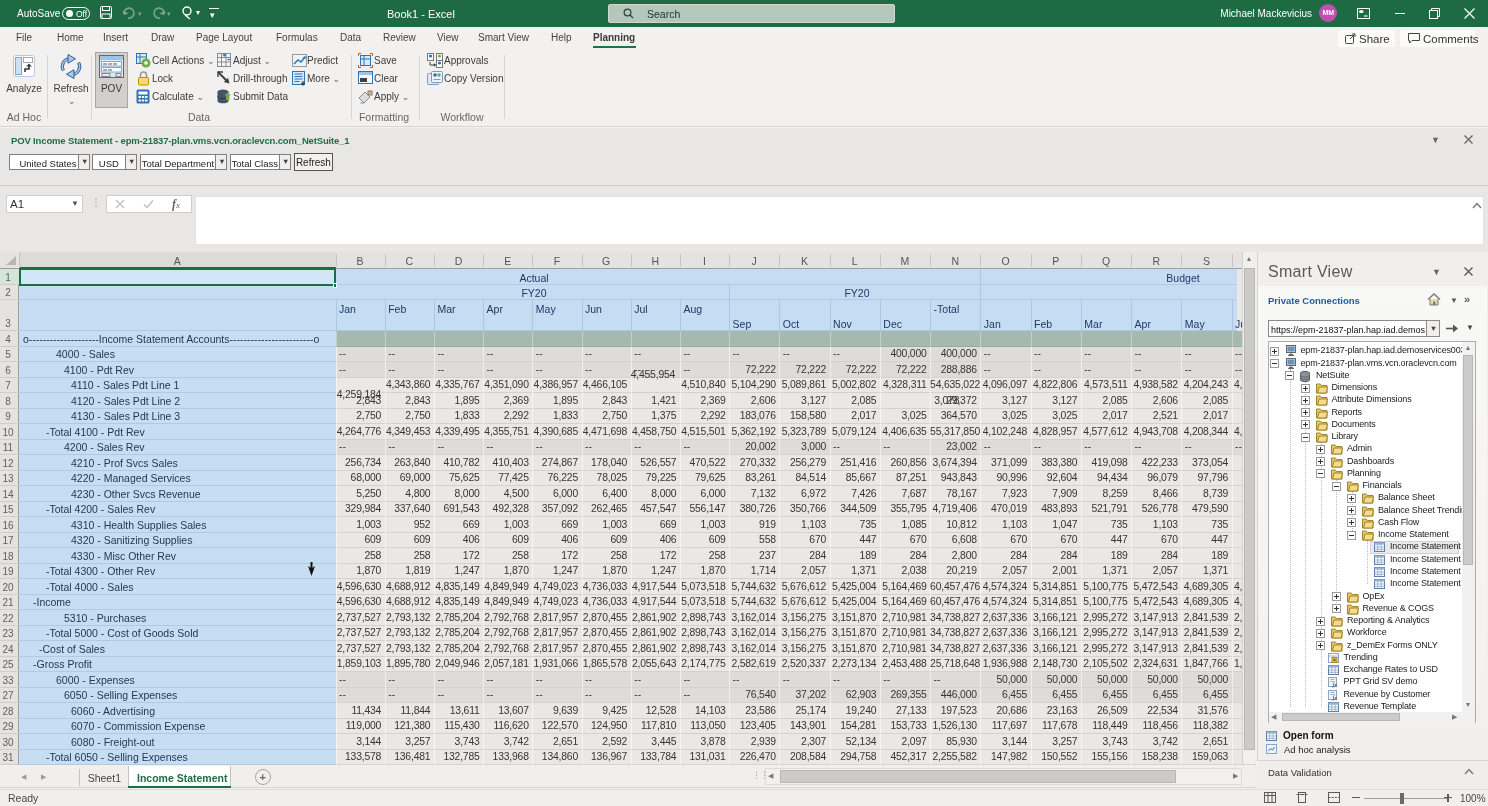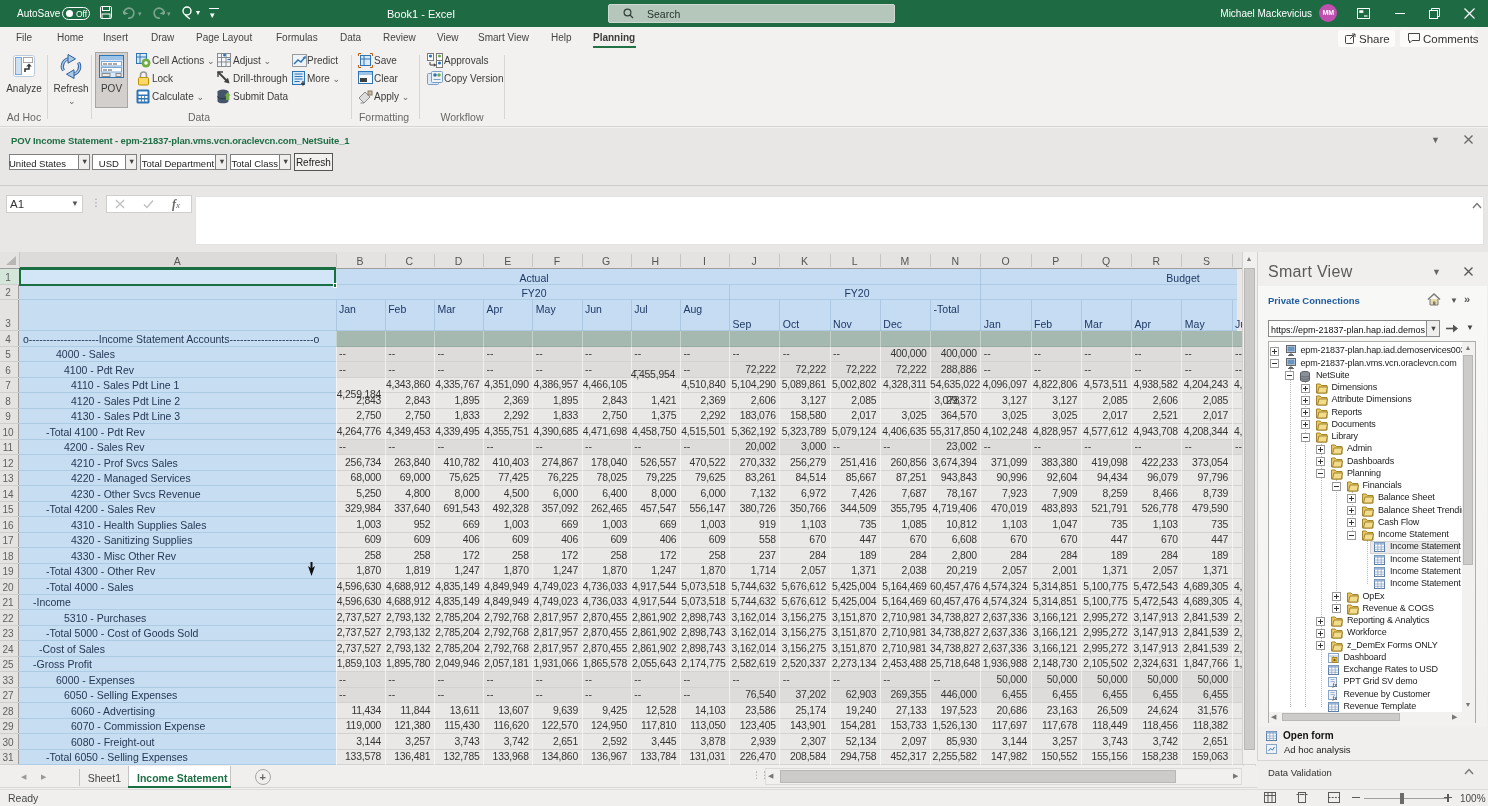--- a/index.html
+++ b/index.html
@@ -231,21 +231,21 @@
   </svg>
 <div class="rbt" style="left:444px;top:73px">Copy Version</div>
 <div class="grp" style="left:420px;top:111px;width:84px">Workflow</div>
 <div class="ab" style="left:0;top:128px;width:1488px;height:58px;background:#e9e7e5;border-bottom:1px solid #cfcdca"></div>
 <div class="tx" style="left:11px;top:135px;font-size:9.5px;font-weight:bold;color:#1e6e46;letter-spacing:-0.15px">POV Income Statement - epm-21837-plan.vms.vcn.oraclevcn.com_NetSuite_1</div>
 <div class="tx" style="left:1431px;top:135px;color:#666;font-size:9px">▼</div>
 <svg style="left:1464px;top:135px" width="9" height="9" viewBox="0 0 9 9">
     <path d="M0.5 0.5 L8.5 8.5 M8.5 0.5 L0.5 8.5" stroke="#666" stroke-width="1.3"></path>
   </svg>
 <div class="ab" style="left:9px;top:153.5px;width:69.5px;height:16px;background:#fff;border:1px solid #7f7f7f"></div>
-<div class="tx" style="left:9px;top:157.5px;width:78px;font-size:9.5px;color:#222;">United States</div>
+<div class="tx" style="left:9px;top:157.5px;width:78px;font-size:9.5px;color:#222;text-align:center">United States</div>
 <div class="ab" style="left:78.5px;top:153.5px;width:11.5px;height:16px;background:#f1efed;border:1px solid #7f7f7f;border-left:none"></div>
 <div class="tx" style="left:81.0px;top:156.5px;color:#444;font-size:7.5px">▼</div>
 <div class="ab" style="left:92px;top:153.5px;width:33.6px;height:16px;background:#fff;border:1px solid #7f7f7f"></div>
 <div class="tx" style="left:92px;top:157.5px;width:33.6px;font-size:9.5px;color:#222;text-align:center">USD</div>
 <div class="ab" style="left:125.6px;top:153.5px;width:11.5px;height:16px;background:#f1efed;border:1px solid #7f7f7f;border-left:none"></div>
 <div class="tx" style="left:128.1px;top:156.5px;color:#444;font-size:7.5px">▼</div>
 <div class="ab" style="left:140px;top:153.5px;width:75.8px;height:16px;background:#fff;border:1px solid #7f7f7f"></div>
 <div class="tx" style="left:140px;top:157.5px;width:75.8px;font-size:9.5px;color:#222;text-align:center">Total Department</div>
 <div class="ab" style="left:215.8px;top:153.5px;width:11.5px;height:16px;background:#f1efed;border:1px solid #7f7f7f;border-left:none"></div>
 <div class="tx" style="left:218.3px;top:156.5px;color:#444;font-size:7.5px">▼</div>
@@ -1006,21 +1006,21 @@
 <div class="num" style="left:295.20000000000005px;top:436.3440000000004px;width:45.700000000000045px">12,528</div>
 <div class="num" style="left:344.4000000000001px;top:436.3440000000004px;width:45.700000000000045px">14,103</div>
 <div class="num" style="left:393.60000000000014px;top:436.3440000000004px;width:46.75px">23,586</div>
 <div class="num" style="left:443.85000000000014px;top:436.3440000000004px;width:46.75px">25,174</div>
 <div class="num" style="left:494.10000000000014px;top:436.3440000000004px;width:46.75px">19,240</div>
 <div class="num" style="left:544.3500000000001px;top:436.3440000000004px;width:46.75px">27,133</div>
 <div class="num" style="left:594.6000000000001px;top:436.3440000000004px;width:46.75px">197,523</div>
 <div class="num" style="left:644.8500000000001px;top:436.3440000000004px;width:46.75px">20,686</div>
 <div class="num" style="left:695.1000000000001px;top:436.3440000000004px;width:46.75px">23,163</div>
 <div class="num" style="left:745.3500000000001px;top:436.3440000000004px;width:46.75px">26,509</div>
-<div class="num" style="left:795.6000000000001px;top:436.3440000000004px;width:46.75px">24,624</div>
+<div class="num" style="left:795.6000000000001px;top:436.3440000000004px;width:46.75px">22,534</div>
 <div class="num" style="left:845.8500000000001px;top:436.3440000000004px;width:46.75px">31,576</div>
 <div class="num" style="left:896.1000000000001px;top:436.3440000000004px;width:46.75px">31,576</div>
 <div class="num" style="left:0.0px;top:451.8480000000004px;width:45.69999999999999px">119,000</div>
 <div class="num" style="left:49.19999999999999px;top:451.8480000000004px;width:45.69999999999999px">121,380</div>
 <div class="num" style="left:98.39999999999998px;top:451.8480000000004px;width:45.69999999999999px">115,430</div>
 <div class="num" style="left:147.59999999999997px;top:451.8480000000004px;width:45.69999999999999px">116,620</div>
 <div class="num" style="left:196.79999999999995px;top:451.8480000000004px;width:45.700000000000045px">122,570</div>
 <div class="num" style="left:246.0px;top:451.8480000000004px;width:45.700000000000045px">124,950</div>
 <div class="num" style="left:295.20000000000005px;top:451.8480000000004px;width:45.700000000000045px">117,810</div>
 <div class="num" style="left:344.4000000000001px;top:451.8480000000004px;width:45.700000000000045px">113,050</div>
@@ -1344,21 +1344,21 @@
         <path d="M0.5 10 V1 H4.2 L5.5 2.5 H11 V10 Z" fill="#e8c860" stroke="#a3842e"></path>
         <path d="M1.5 10 L3 4 H11.5 L10.2 10 Z" fill="#f2dc8c" stroke="#a3842e"></path>
       </svg>
 <div class="tre" style="left:1347.0px;top:639.54px">z_DemEx Forms ONLY</div>
 <svg style="left:1327.5px;top:652.8px" width="11" height="10" viewBox="0 0 11 10">
         <rect x="0.5" y="0.5" width="10" height="9" fill="#fff" stroke="#8aa5c4"></rect>
         <path d="M0.5 3 H10.5 M5.5 3 V9.5" stroke="#8aa5c4" stroke-width="0.8"></path>
         <rect x="4" y="4.5" width="5" height="5" fill="#e8c25a" stroke="#a8861e"></rect>
         <circle cx="6.5" cy="7" r="1.2" fill="#7a5c10"></circle>
       </svg>
-<div class="tre" style="left:1343.5px;top:651.8px">Dashboard</div>
+<div class="tre" style="left:1343.5px;top:651.8px">Trending</div>
 <svg style="left:1327.5px;top:665.06px" width="11" height="10" viewBox="0 0 11 10">
         <rect x="0.5" y="0.5" width="10" height="9" fill="#fff" stroke="#5a7ba6"></rect>
         <rect x="0.5" y="0.5" width="10" height="2.2" fill="#9db8d8"></rect>
         <path d="M3.8 0.5 V9.5 M7.2 0.5 V9.5 M0.5 5 H10.5 M0.5 7.3 H10.5" stroke="#8aa5c4" stroke-width="0.8"></path>
       </svg>
 <div class="tre" style="left:1343.5px;top:664.06px">Exchange Rates to USD</div>
 <svg style="left:1327.5px;top:677.3199999999999px" width="11" height="10" viewBox="0 0 11 10">
         <rect x="0.5" y="0.5" width="8" height="9" fill="#eef2f8" stroke="#8aa5c4"></rect>
         <path d="M2.5 2.5 h4 M2.5 4.5 h4" stroke="#8aa5c4" stroke-width="0.8"></path>
         <text x="4.5" y="9.5" font-size="6.5" font-style="italic" fill="#333" font-family="Liberation Serif">fx</text>

